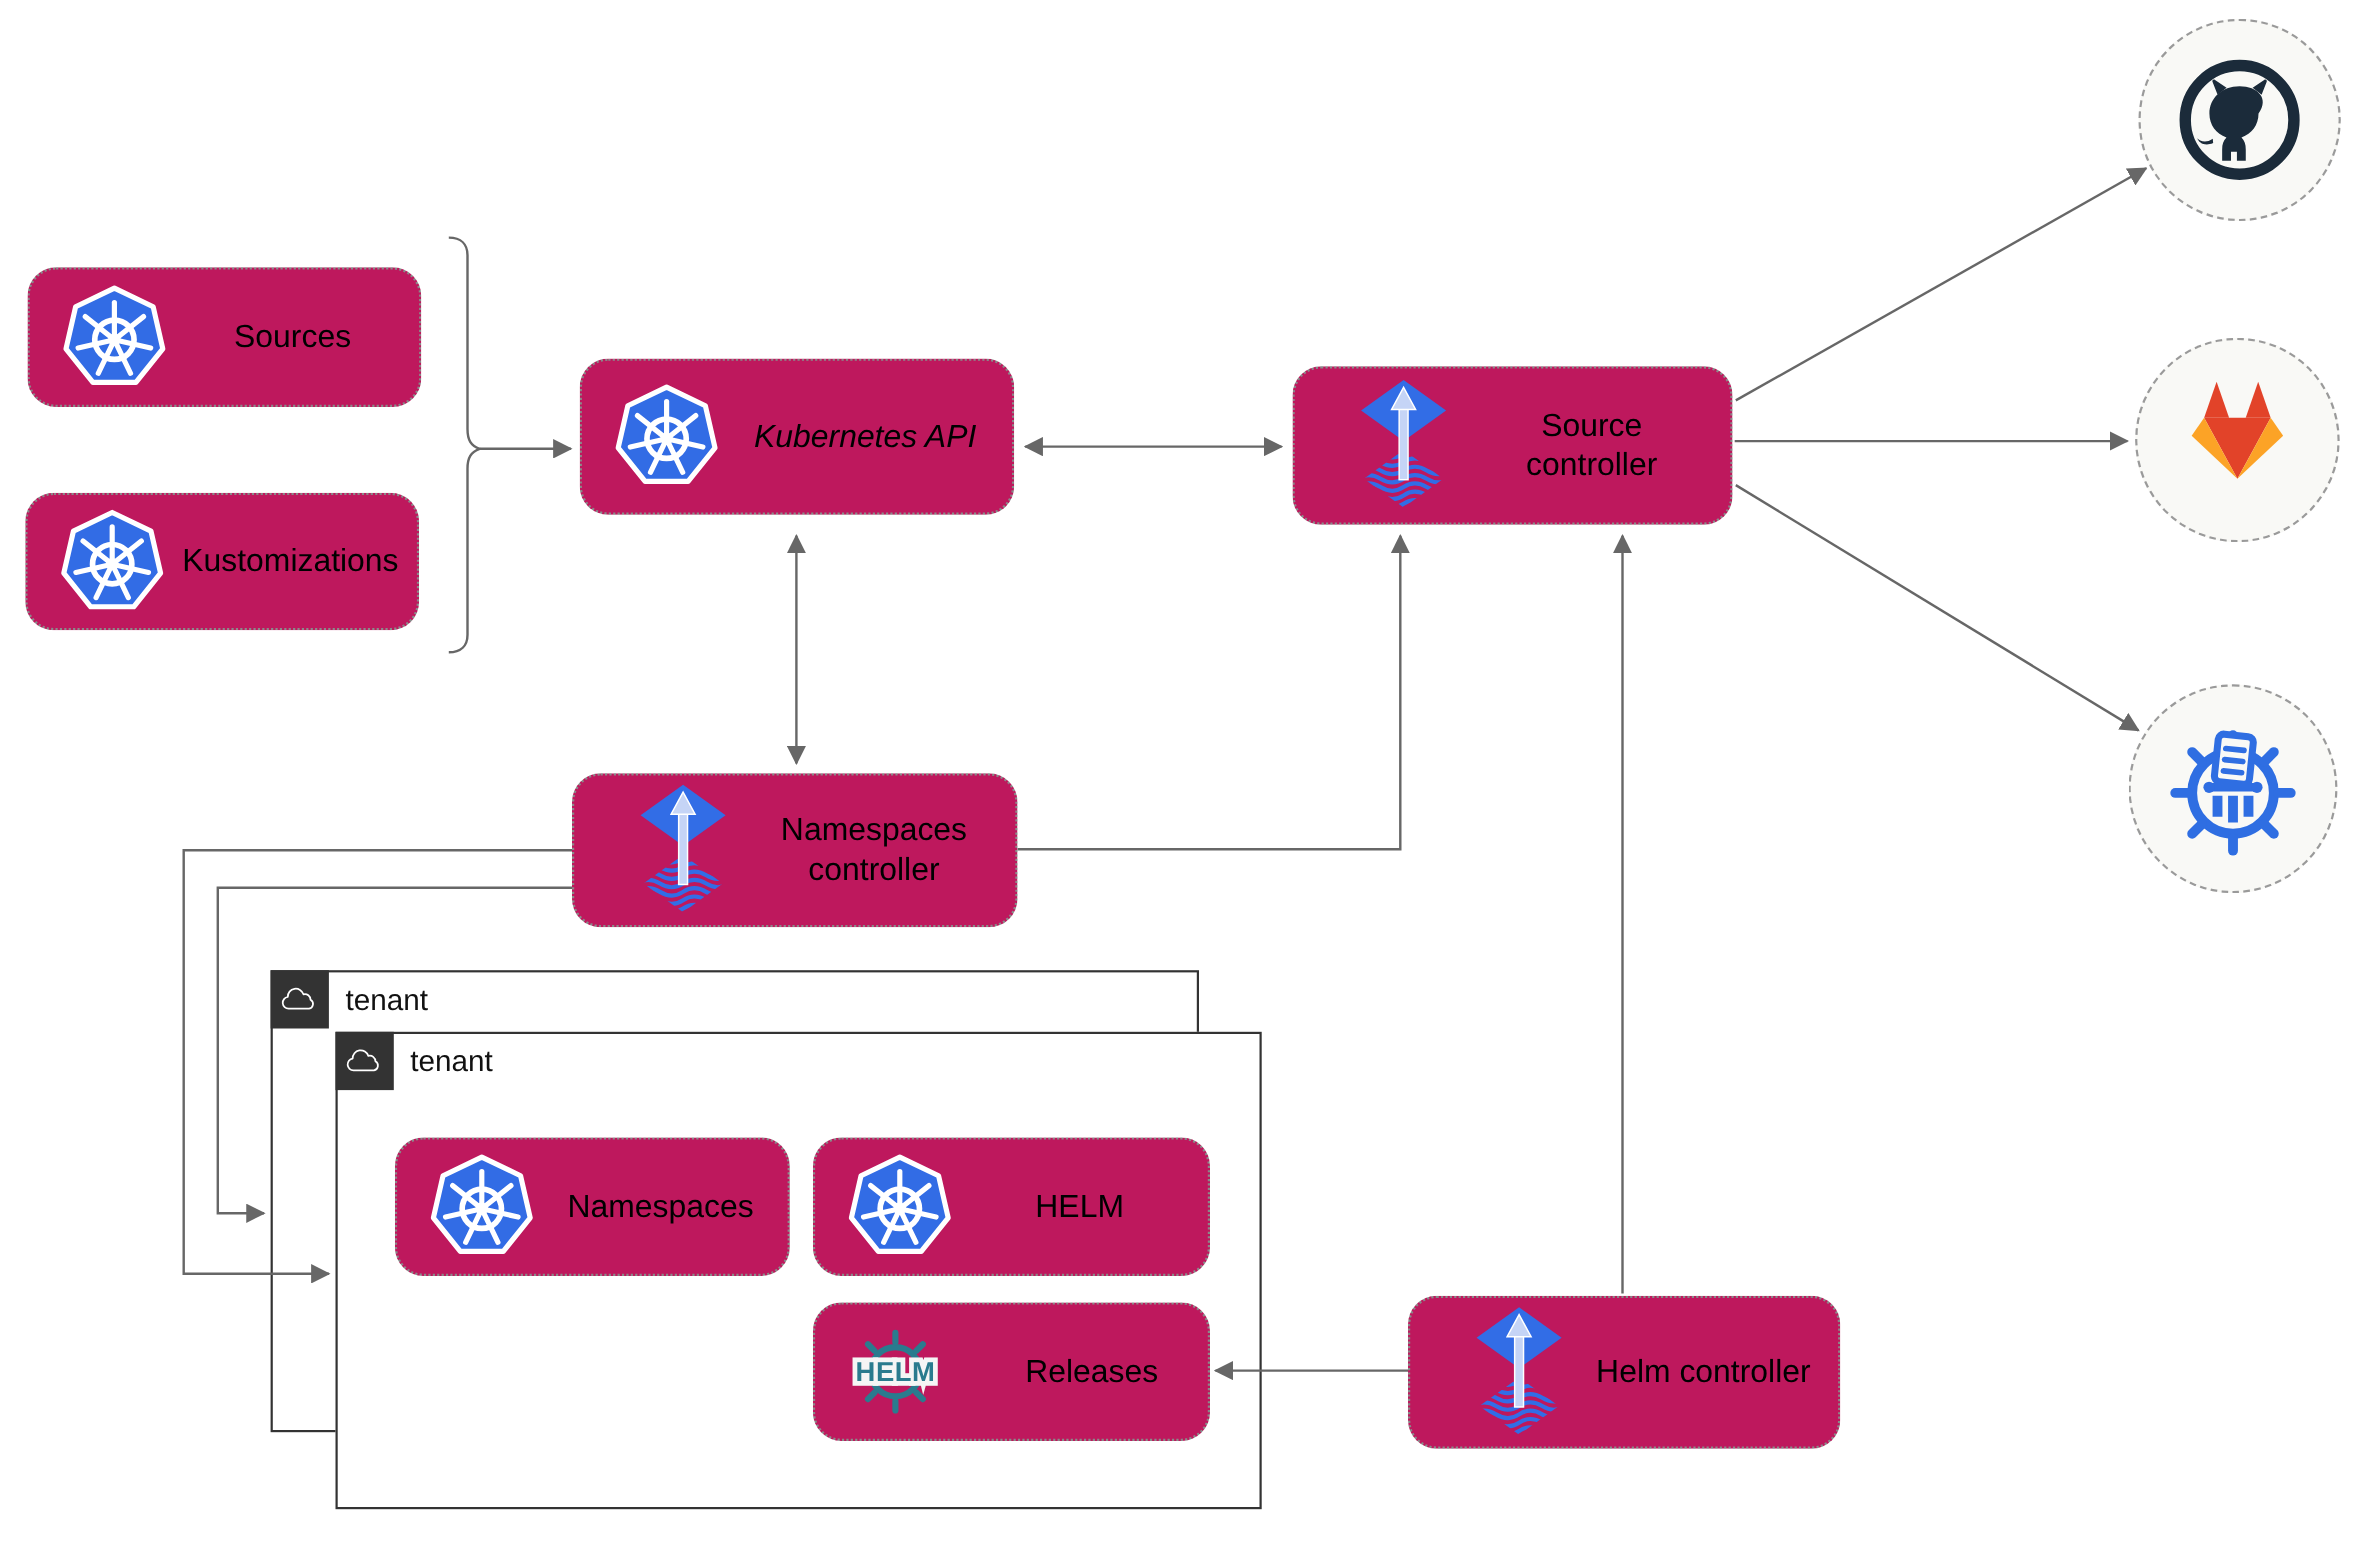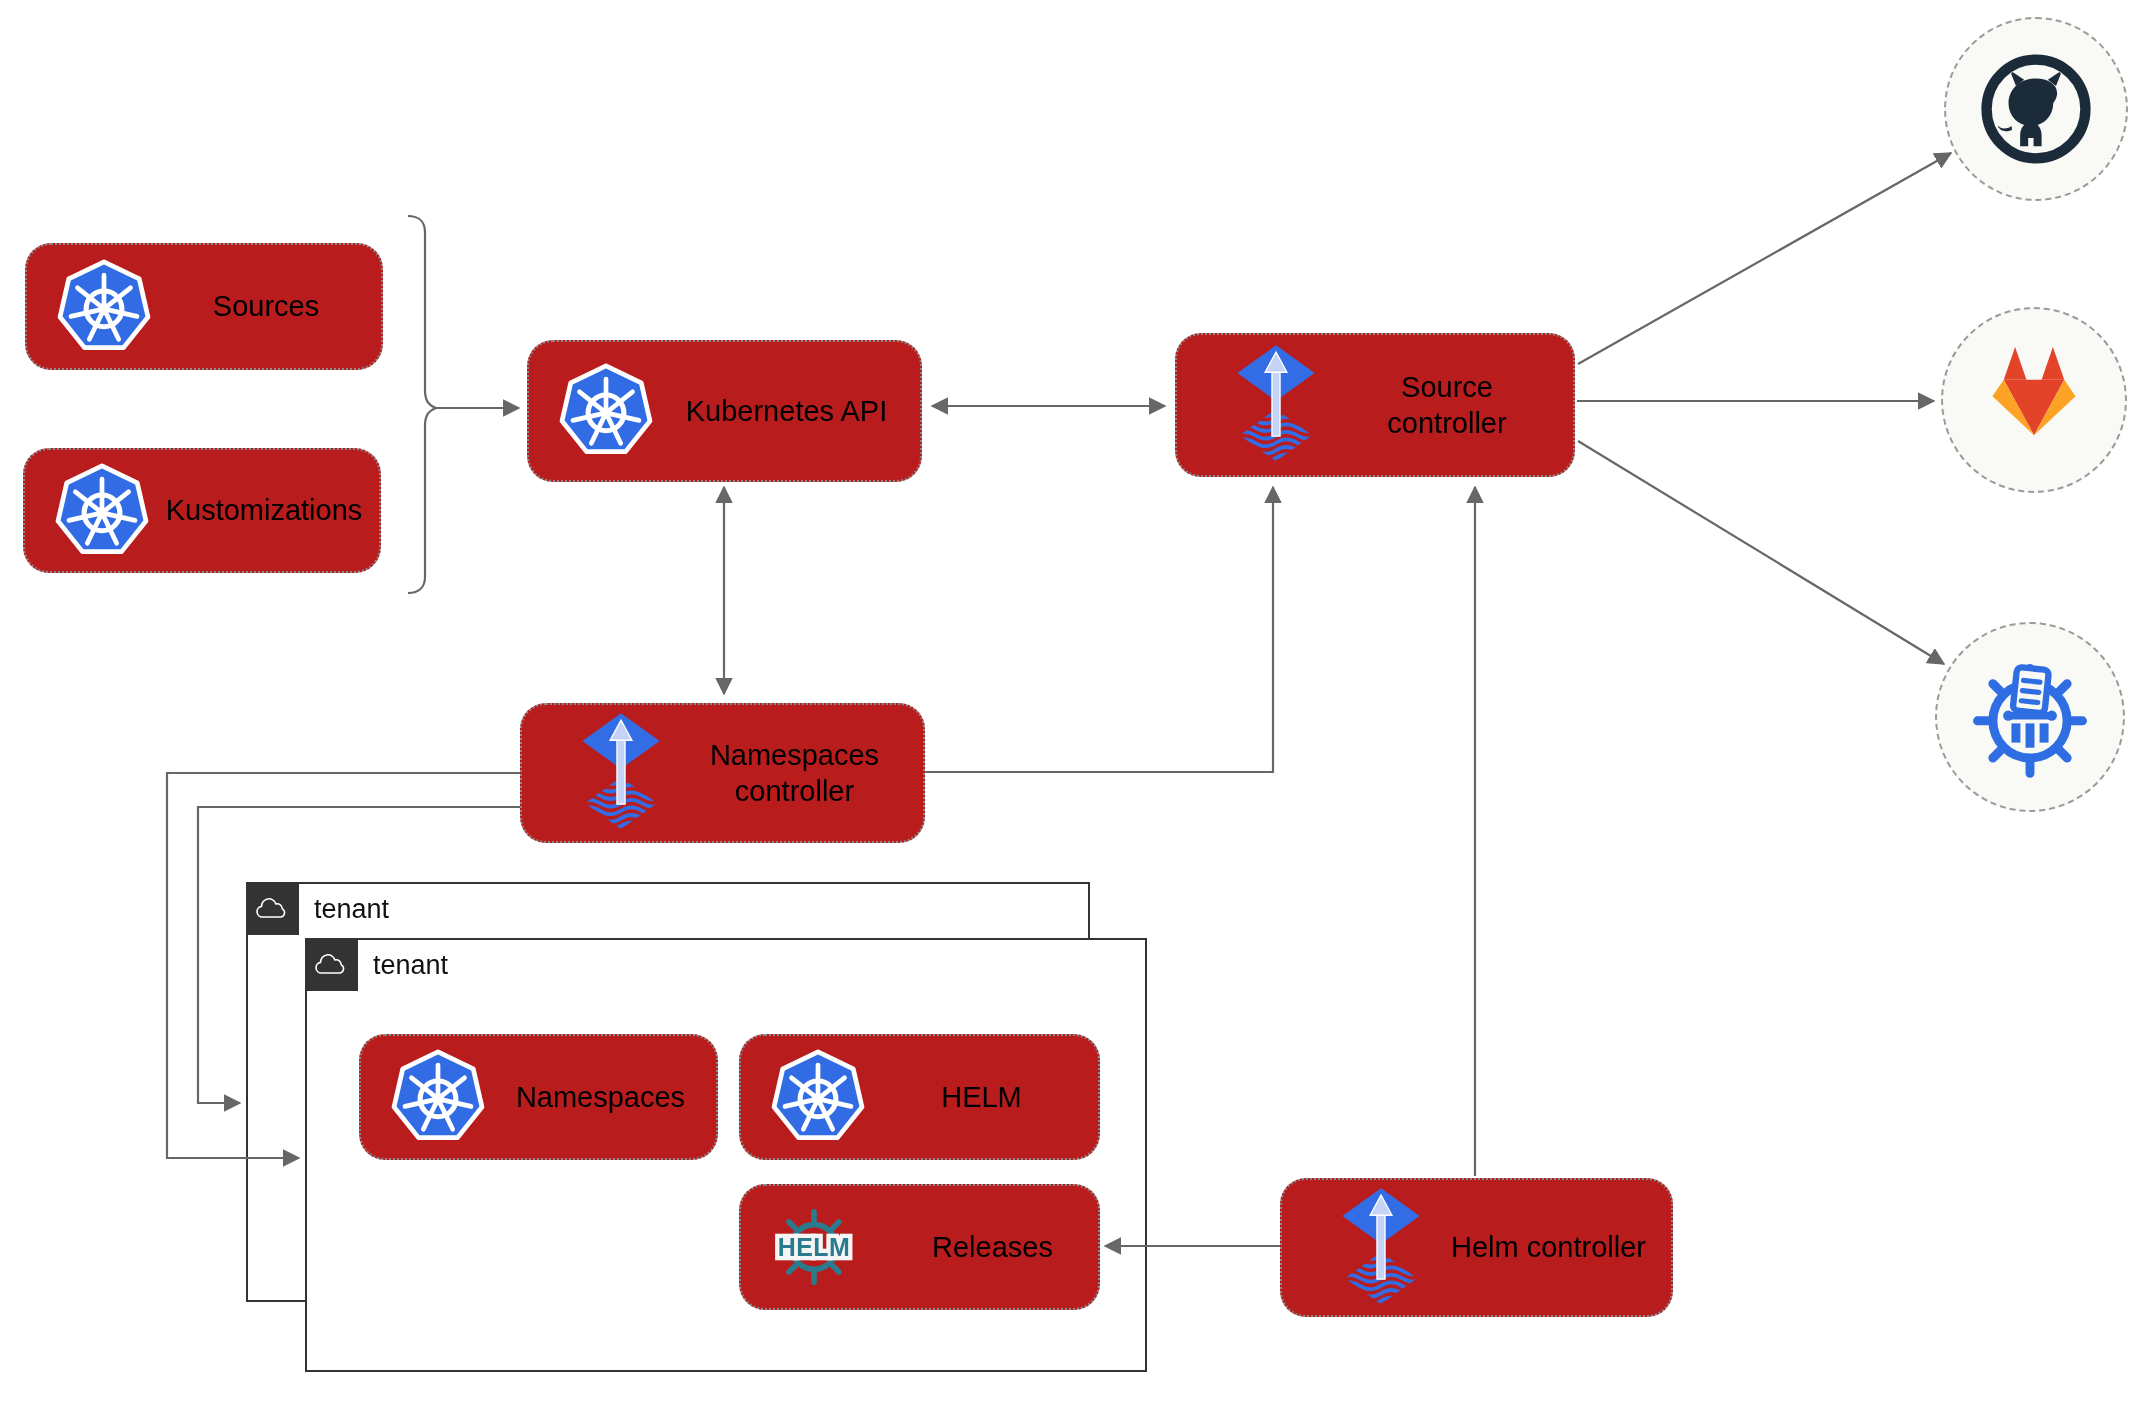--- a/index.html
+++ b/index.html
@@ -3,21 +3,21 @@
 <meta charset="utf-8">
 <style>
   html,body{margin:0;padding:0;}
   body{
     width:2144px;height:1407px;position:relative;background:#ffffff;
     font-family:"Liberation Sans","DejaVu Sans",sans-serif;color:#000;
     overflow:hidden;
   }
   .box{
     position:absolute;box-sizing:border-box;
-    background:#b91c1c;border:2px dotted #8a8a8a;border-radius:26px;
+    background:#be185d;border:2px dotted #8a8a8a;border-radius:26px;
     display:flex;align-items:center;
   }
   .box .label{
     flex:1;text-align:center;font-size:29px;line-height:1.25;color:#000;
   }
   .ctrl .label{max-width:200px;margin:12px auto;}
   .k8s-icon-wrap{width:94px;height:100px;margin-left:30px;flex:none;}
   .flux-icon-wrap{width:90px;height:126px;margin-left:54px;flex:none;}
   .helm-icon-wrap{width:86px;height:94px;margin-left:30px;flex:none;}
   .k8s-icon-wrap svg,.flux-icon-wrap svg,.helm-icon-wrap svg{width:100%;height:100%;display:block;}
@@ -213,21 +213,21 @@
 
   <div class="box" style="left:23px;top:448px;width:358px;height:125px;">
     <div class="k8s-icon-wrap">
         <svg>
           <use href="#sym-k8s"></use>
         </svg>
       </div>
     <div class="label">Kustomizations</div>
   </div>
 
-  <div class="box" style="left:527px;top:340px;width:395px;height:142px;">
+  <div class="box" style="left:527px;top:326px;width:395px;height:142px;font-style:italic;">
     <div class="k8s-icon-wrap">
         <svg>
           <use href="#sym-k8s"></use>
         </svg>
       </div>
     <div class="label">Kubernetes API</div>
   </div>
 
   <div class="box ctrl" style="left:1175px;top:333px;width:400px;height:144px;">
     <div class="flux-icon-wrap">

